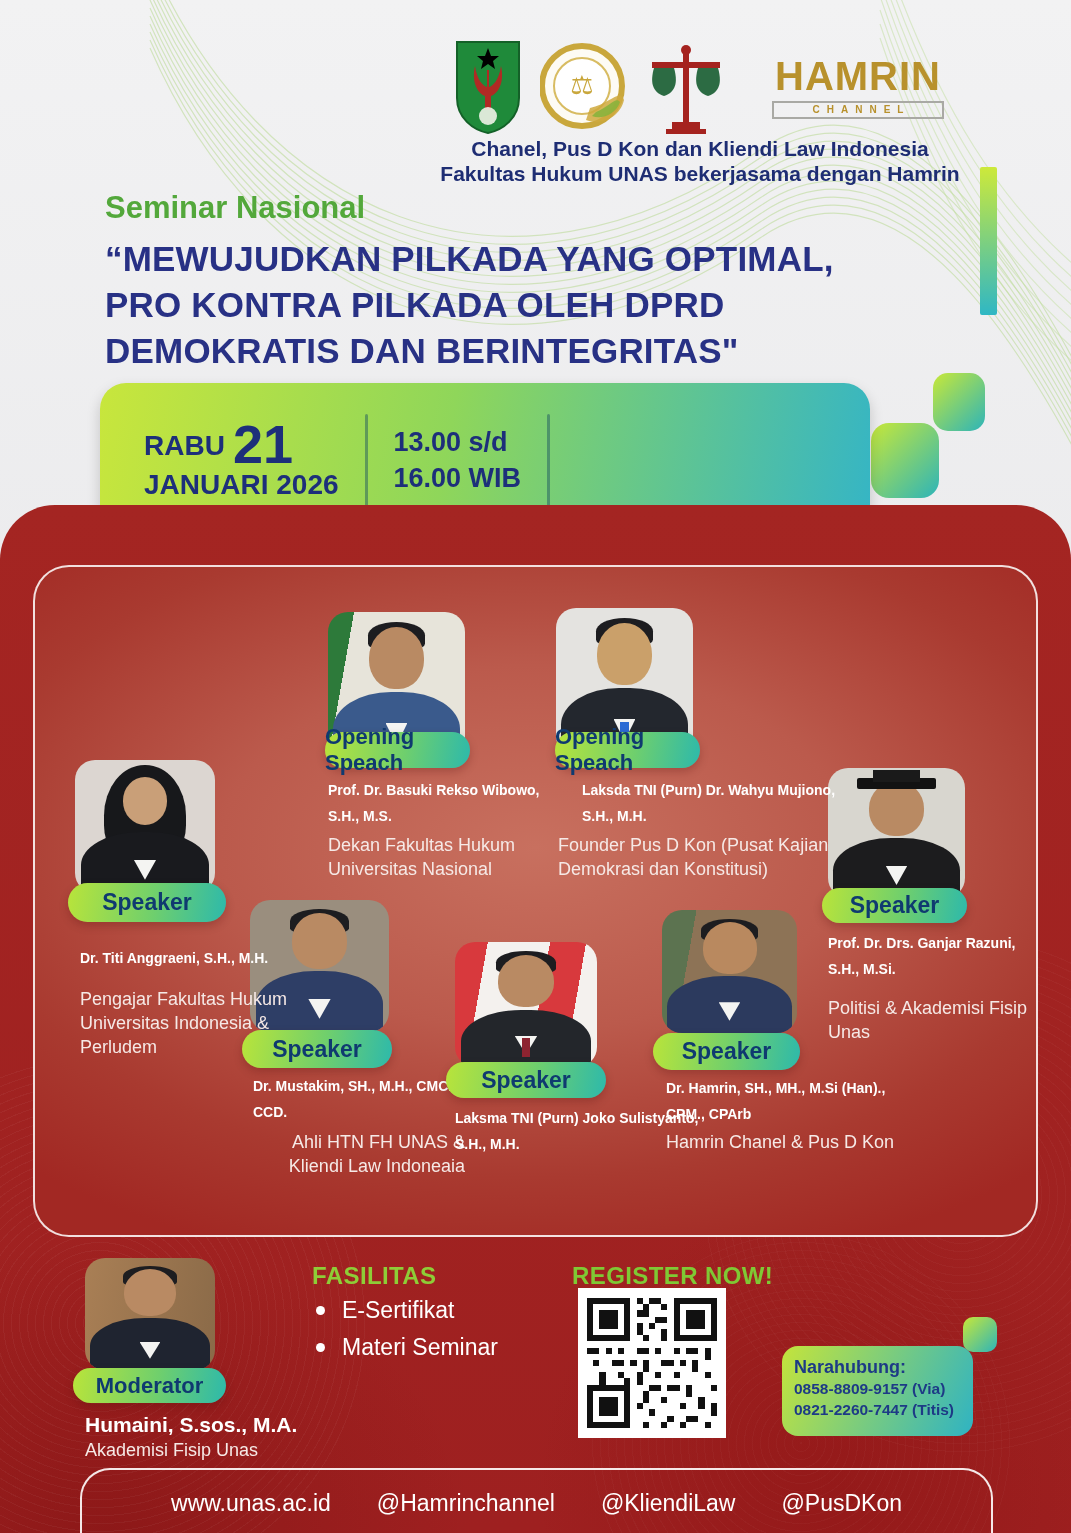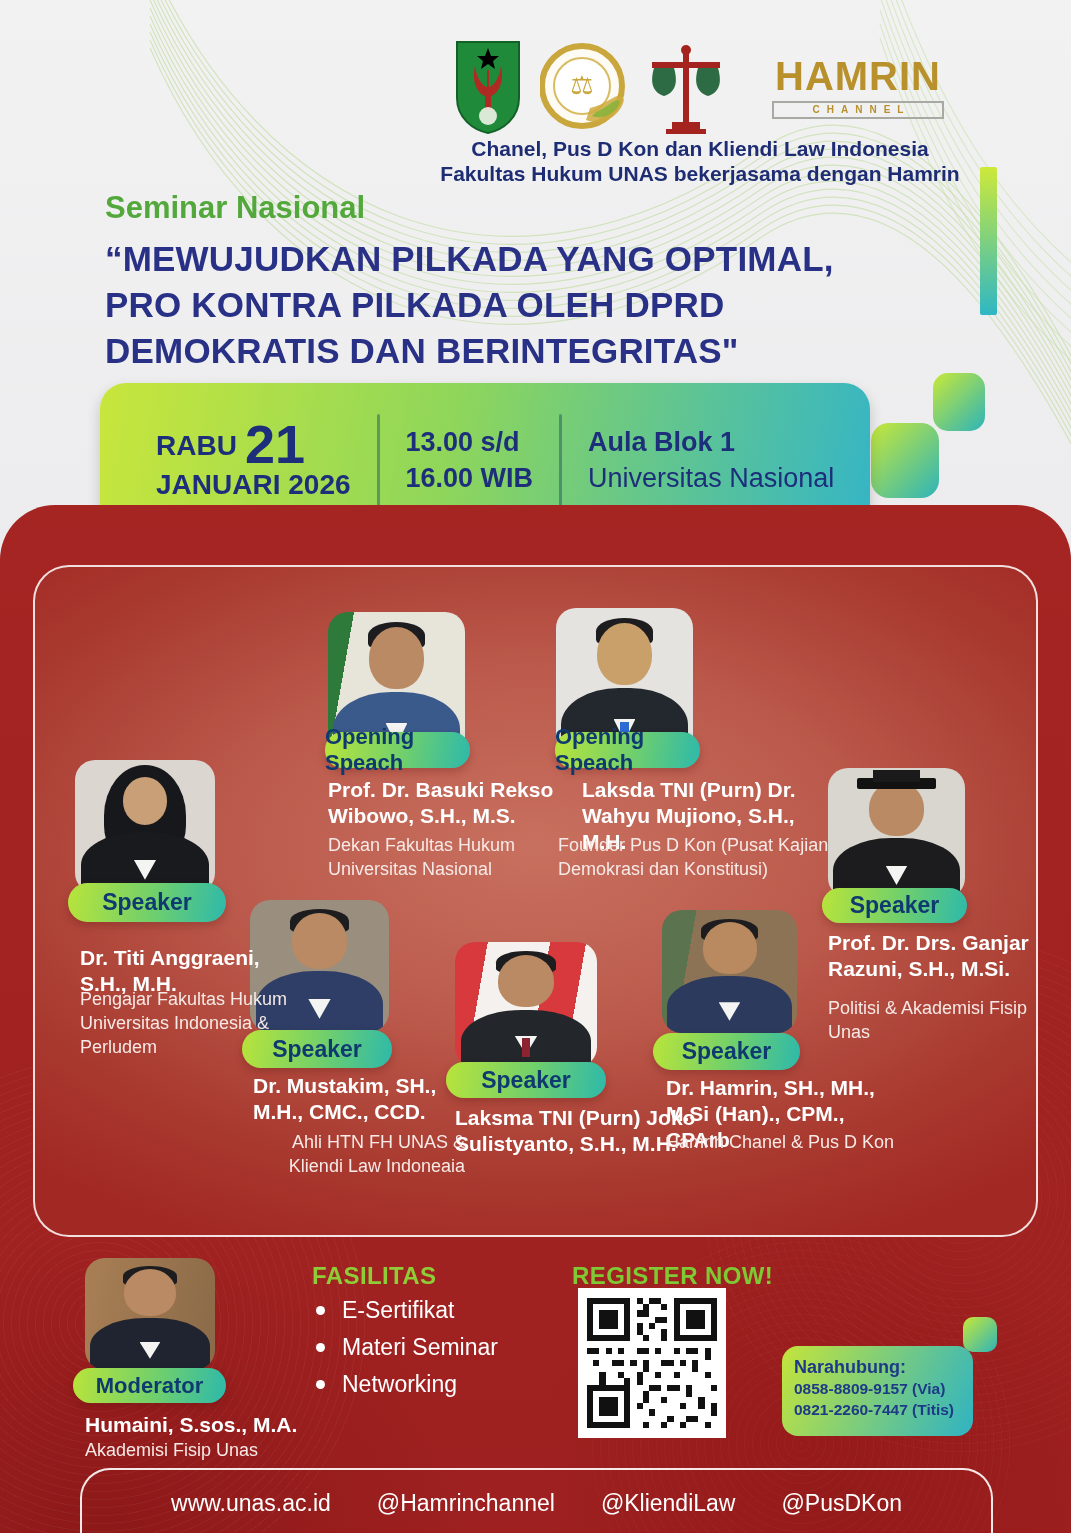--- a/index.html
+++ b/index.html
@@ -30,21 +30,21 @@
   .gsq{ position:absolute; border-radius:15px; background:linear-gradient(135deg,#c8e838,#2db4b9); }
   .sq1{ left:933px; top:373px; width:52px; height:58px; }
   .sq2{ left:871px; top:423px; width:68px; height:75px; border-radius:18px; }
   .sq3{ left:963px; top:1317px; width:34px; height:35px; border-radius:10px; }
   
   .banner{ position:absolute; left:100px; top:383px; width:770px; height:153px; border-radius:26px;
            background:linear-gradient(100deg,#c8e63c 0%,#8fd65a 45%,#35b5c5 100%);
            box-shadow:0 6px 14px rgba(0,0,0,.18);
            display:flex; align-items:center; color:#1d2f7a; }
   .b-col{ padding:0 26px; }
-  .b-col1{ padding-left:56px; }
+  .b-col1{ padding-left:44px; }
   .dayline{ display:flex; align-items:flex-end; gap:8px; }
   .day{ font-size:28px; font-weight:800; line-height:34px; padding-bottom:6px; }
   .daynum{ font-size:54px; font-weight:800; line-height:50px; }
   .monthyear{ font-size:28px; font-weight:800; line-height:32px; }
   .b-div{ width:3px; height:92px; background:rgba(23,75,96,.45); border-radius:2px; }
   .b-strong{ font-size:27px; font-weight:800; line-height:36px; }
   .b-reg{ font-size:27px; font-weight:400; line-height:36px; }
   
   .red{ position:absolute; left:0; top:505px; width:1071px; height:1028px;
         border-radius:55px 55px 0 0;
@@ -69,21 +69,21 @@
   .photo .shirt{ position:absolute; width:16%; height:15%; left:42%; bottom:10%; background:#f4f4f2; clip-path:polygon(0 0,100% 0,50% 100%); }
   .photo .tie{ position:absolute; width:6%; height:15%; left:47%; bottom:8%; background:var(--tie,transparent); }
   .photo .scarf{ position:absolute; width:58%; height:76%; left:21%; top:4%; border-radius:50% 50% 40% 40%; background:#17181b; }
   .photo .face{ position:absolute; width:32%; height:36%; left:34%; top:13%; border-radius:50%; background:var(--skin,#c9a273); }
   .photo .cap{ position:absolute; width:58%; height:8%; left:21%; top:8%; background:#121212; border-radius:2px; }
   .photo .captop{ position:absolute; width:34%; height:9%; left:33%; top:1.5%; background:#1a1a1a; }
   
   .badge{ position:absolute; z-index:3; border-radius:24px; display:flex; align-items:center; justify-content:center;
           background:linear-gradient(100deg,#b9e43a 0%,#6fcf6d 55%,#2db9ab 100%);
           color:#0f3a70; font-weight:800; box-shadow:0 4px 8px rgba(80,10,10,.25); }
-  .s-name{ position:absolute; z-index:2; color:#ffffff; font-size:21px; font-weight:800; line-height:26px; }
+  .s-name{ position:absolute; z-index:2; color:#ffffff; font-size:14px; font-weight:800; line-height:26px; }
   .s-role{ position:absolute; z-index:2; color:#f6e9e6; font-size:18px; font-weight:400; line-height:24px; }
   
   .sec-head{ position:absolute; font-size:24px; font-weight:800; letter-spacing:.4px; }
   .fas-list{ position:absolute; color:#ffffff; font-size:23px; line-height:37px; list-style:none; }
   .fas-list li{ padding-left:30px; position:relative; }
   .fas-list li::before{ content:""; position:absolute; left:4px; top:14px; width:9px; height:9px; border-radius:50%; background:#fff; }
   .qr-box{ position:absolute; left:578px; top:1288px; width:148px; height:150px; background:#ffffff; padding:9px; }
   .qr-box svg{ width:100%; height:100%; }
   .contact{ position:absolute; left:782px; top:1346px; width:191px; height:90px; border-radius:16px;
             background:linear-gradient(115deg,#c4e43b,#2fb3c3); padding:10px 12px; color:#1d3a86; }
@@ -181,24 +181,20 @@
         <span class="daynum">21</span>
       </div>
       <div class="monthyear">JANUARI 2026</div>
     </div>
     <div class="b-div"></div>
     <div class="b-col">
       <div class="b-strong">13.00 s/d</div>
       <div class="b-strong">16.00 WIB</div>
     </div>
     <div class="b-div"></div>
-    <div class="b-col">
-      <div class="b-strong">Aula Blok 1</div>
-      <div class="b-reg">Universitas Nasional</div>
-    </div>
   </div>
 
   <div class="red">
     <div class="rings r1"></div>
     <div class="rings r2"></div>
     <div class="rings r3"></div>
 
     <div class="card"></div>
 
     <div class="photo" style="left:328px; top:107px; width:137px; height:148px; --bg:linear-gradient(100deg,#2d7a3a 0 16%,#e7e4da 16%); --skin:#b98a63; --suit:#3a5a8c;">
@@ -281,21 +277,20 @@
       <div class="shirt"></div>
   </div>
   <div class="badge" style="left:73px; top:1368px; width:153px; height:35px; font-size:22px;">Moderator</div>
   <div class="s-name" style="left:85px; top:1412px; width:260px; font-size:21px;">Humaini, S.sos., M.A.</div>
   <div class="s-role" style="left:85px; top:1438px; width:260px;">Akademisi Fisip Unas</div>
 
   <div class="sec-head" style="left:312px; top:1262px; position:absolute; color:#8ecd37;">FASILITAS</div>
   <ul class="fas-list" style="left:312px; top:1292px;">
     <li>E-Sertifikat</li>
     <li>Materi Seminar</li>
-    <li>Networking</li>
   </ul>
 
   <div class="sec-head" style="left:572px; top:1262px; position:absolute; color:#7fc934;">REGISTER NOW!</div>
   <div class="qr-box">
     <svg viewBox="0 0 21 21" shape-rendering="crispEdges">
       <g fill="#111111">
         <rect x="0" y="0" width="7" height="7"></rect>
           <rect x="14" y="0" width="7" height="7"></rect>
           <rect x="0" y="14" width="7" height="7"></rect>
       </g>

